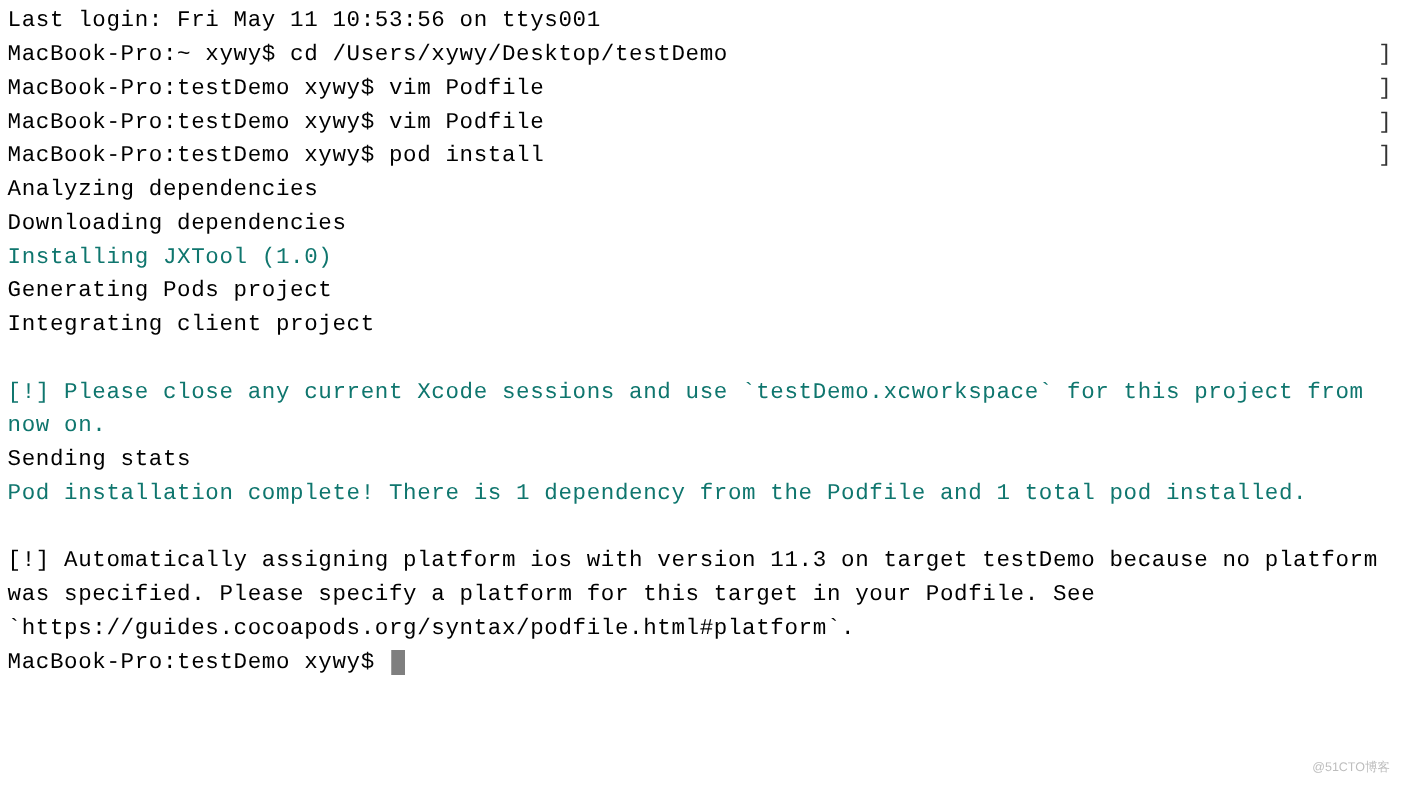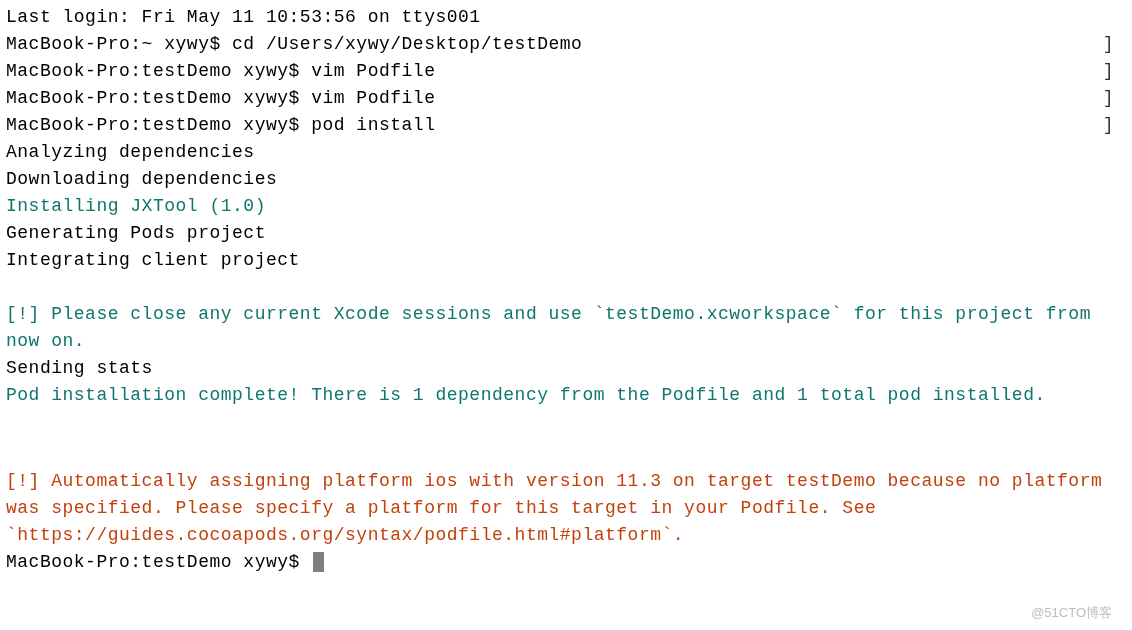--- a/index.html
+++ b/index.html
@@ -27,42 +27,41 @@
       display: block;
       min-height: 1.5em;
     }
     .text-default {
       color: #000000;
     }
     .text-green {
       color: #0f766e;
     }
     .text-yellow {
-      color: #c2410c;
-      margin-top: 32px;
+      color: #000000;
     }
     .cursor {
       display: inline-block;
       width: 11px;
       height: 20px;
       background: #7f7f7f;
       vertical-align: text-bottom;
       margin-left: 2px;
     }
     .right-bracket {
       position: absolute;
       right: 18px;
       color: #333;
     }
     .watermark {
       position: absolute;
       bottom: 8px;
       right: 20px;
       color: #bdbdbd;
-      font-size: 13px;
+      font-size: 10px;
       font-family: -apple-system, "Helvetica Neue", Arial, sans-serif;
       letter-spacing: 0;
     }
   </style>
 </head>
 <body>
 
 <div class="terminal" id="terminal-container"><span class="line text-default">Last login: Fri May 11 10:53:56 on ttys001</span><span class="line text-default">MacBook-Pro:~ xywy$ cd /Users/xywy/Desktop/testDemo<span class="right-bracket">]</span></span><span class="line text-default">MacBook-Pro:testDemo xywy$ vim Podfile<span class="right-bracket">]</span></span><span class="line text-default">MacBook-Pro:testDemo xywy$ vim Podfile<span class="right-bracket">]</span></span><span class="line text-default">MacBook-Pro:testDemo xywy$ pod install<span class="right-bracket">]</span></span><span class="line text-default">Analyzing dependencies</span><span class="line text-default">Downloading dependencies</span><span class="line text-green">Installing JXTool (1.0)</span><span class="line text-default">Generating Pods project</span><span class="line text-default">Integrating client project</span><span class="line text-default">&nbsp;</span><span class="line text-green">[!] Please close any current Xcode sessions and use `testDemo.xcworkspace` for this project from now on.</span><span class="line text-default">Sending stats</span><span class="line text-green">Pod installation complete! There is 1 dependency from the Podfile and 1 total pod installed.</span><span class="line text-default">&nbsp;</span><span class="line text-yellow">[!] Automatically assigning platform ios with version 11.3 on target testDemo because no platform was specified. Please specify a platform for this target in your Podfile. See `https://guides.cocoapods.org/syntax/podfile.html#platform`.</span><span class="line text-default"><span>MacBook-Pro:testDemo xywy$ </span><span class="cursor"></span></span></div>
 
 <div class="watermark">@51CTO博客</div>

